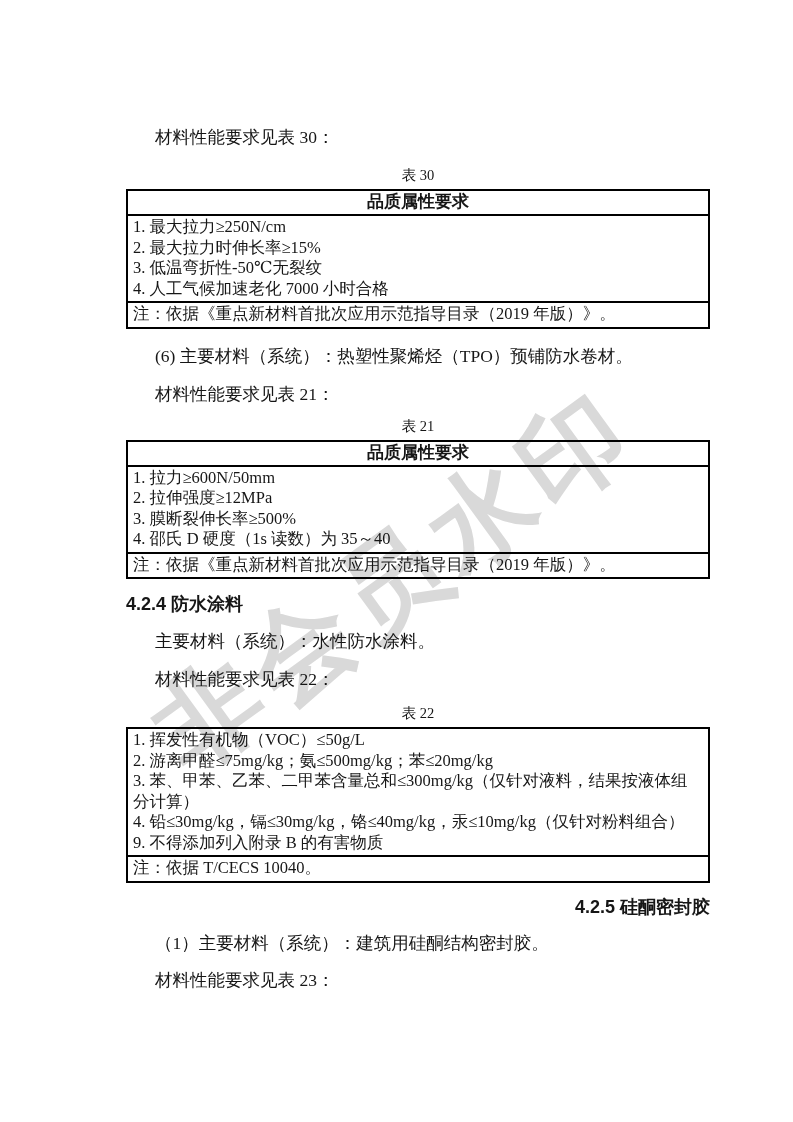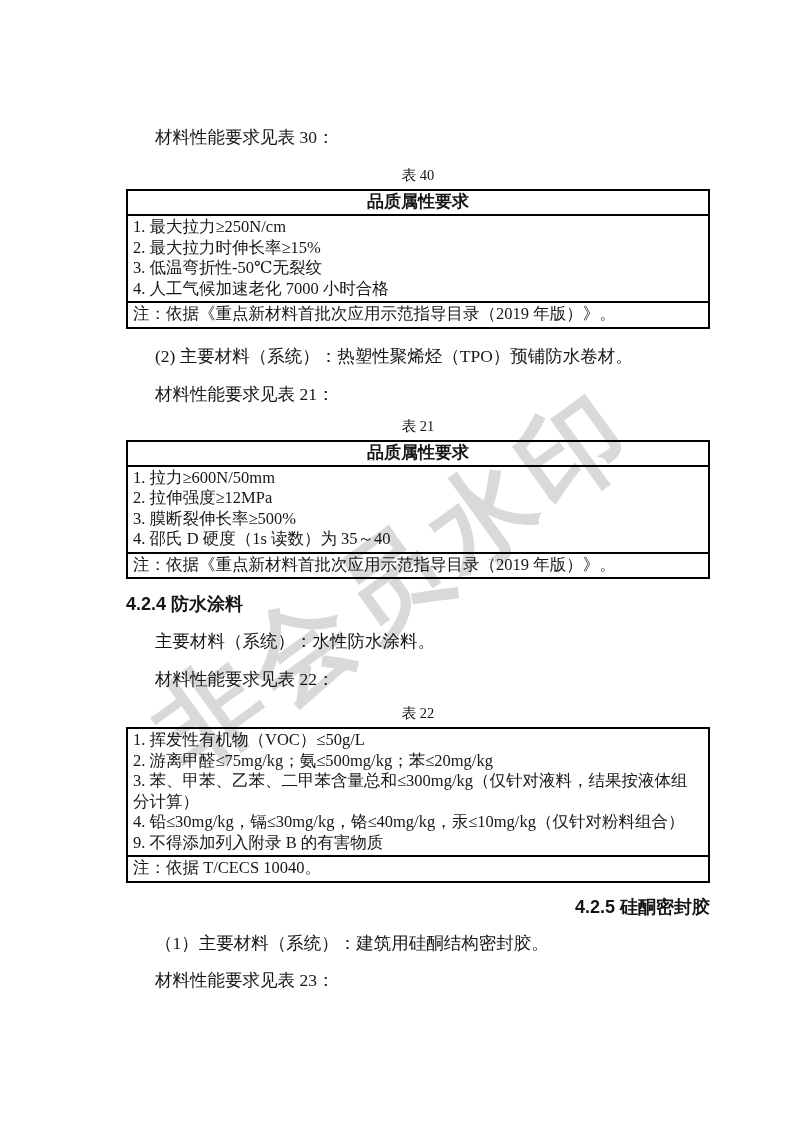--- a/index.html
+++ b/index.html
@@ -103,41 +103,41 @@
 <body>
 
 <div class="page">
 
   <div class="watermark">非会员水印</div>
 
   <div class="content">
 
     <p class="para indent mt-intro20">材料性能要求见表 30：</p>
 
-    <div class="caption mt-cap20">表 40</div>
+    <div class="caption mt-cap20">表 30</div>
     <table class="doc-table mt-table">
       <tbody>
         <tr>
           <th>品质属性要求</th>
         </tr>
         <tr>
           <td>
               <div>1. 最大拉力≥250N/cm</div>
               <div>2. 最大拉力时伸长率≥15%</div>
               <div>3. 低温弯折性-50℃无裂纹</div>
               <div>4. 人工气候加速老化 7000 小时合格</div>
             </td>
         </tr>
         <tr>
           <td>注：依据《重点新材料首批次应用示范指导目录（2019 年版）》。</td>
         </tr>
       </tbody>
     </table>
 
-    <p class="para indent mt-para4">(2) 主要材料（系统）：热塑性聚烯烃（TPO）预铺防水卷材。</p>
+    <p class="para indent mt-para4">(6) 主要材料（系统）：热塑性聚烯烃（TPO）预铺防水卷材。</p>
 
     <p class="para indent mt-intro21">材料性能要求见表 21：</p>
 
     <div class="caption mt-cap21">表 21</div>
     <table class="doc-table mt-table">
       <tbody>
         <tr>
           <th>品质属性要求</th>
         </tr>
         <tr>

